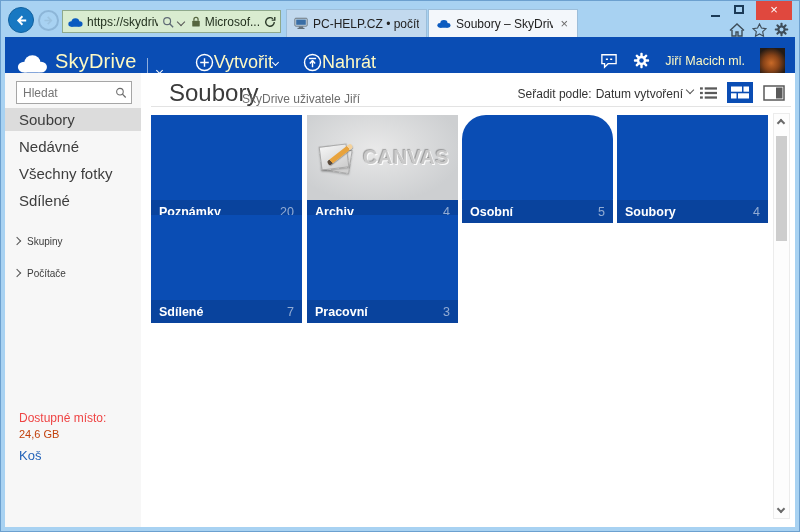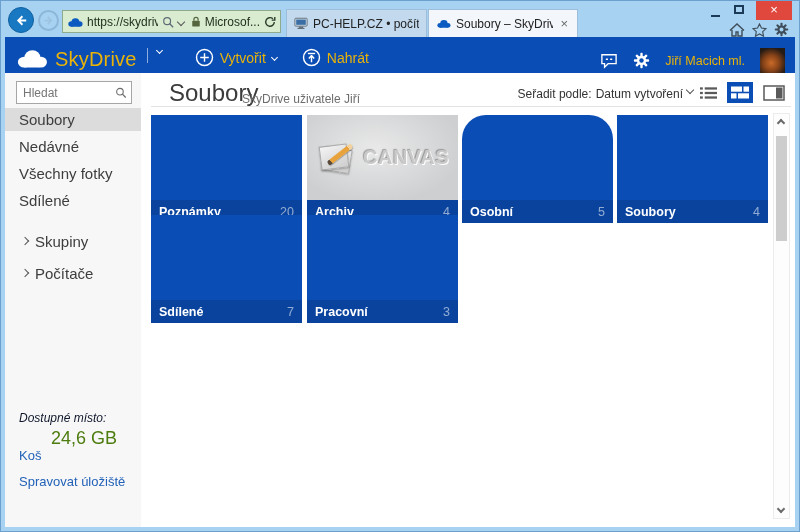--- a/index.html
+++ b/index.html
@@ -39,42 +39,42 @@
   .chv.down { transform:rotate(45deg); }
   .chv.up { transform:rotate(-135deg); }
   .chv.right { transform:rotate(-45deg); }
   .chv.white { border-color:#fff; width:5px; height:5px; }
   .chv.sb { border-color:#6a6a6a; border-width:2px; }
 
   
   .page { position:absolute; left:4px; top:36px; right:4px; bottom:4px; background:#fff; }
 
   .sky-header { position:absolute; left:0; top:0; right:0; height:36px; background:#0a4db4;
-                display:flex; align-items:flex-start; padding:11px 10px; color:#eab308; }
+                display:flex; align-items:flex-end; padding:0 10px; color:#fef9c3; }
   .logo-text { font-size:20px; font-weight:400; letter-spacing:.2px; margin-left:7px; }
   .hdr-divider { width:1px; height:15px; background:rgba(255,255,255,.55); margin-left:10px; }
-  .hdr-btn { display:flex; align-items:center; gap:6px; font-size:14px; }
+  .hdr-btn { display:flex; align-items:center; font-size:18px; }
   .header-right { margin-left:auto; display:flex; align-items:center; gap:15px; }
   .user-name { font-size:12.5px; }
   .avatar { width:25px; height:25px; background:radial-gradient(circle at 45% 60%, #c96a28 0%, #8a4418 38%, #241b15 75%); }
 
   
   .sidebar { position:absolute; left:0; top:36px; width:136px; bottom:0; background:#f7f7f7; }
   .searchbox { position:absolute; left:11px; top:8px; width:116px; height:23px; background:#fff;
                border:1px solid #a6a6a6; display:flex; align-items:center; padding-right:4px; }
   .searchbox input { border:none; outline:none; background:transparent; width:100%; font-size:12px;
                      padding:0 2px 0 6px; color:#333; font-family:"Liberation Sans", sans-serif; }
   .side-nav { position:absolute; left:0; right:0; top:35px; }
   .nav-item { height:23px; line-height:23px; margin-bottom:4px; padding-left:14px; font-size:15px; color:#3d3d3d; }
   .nav-item.selected { background:#dcdcdc; }
   .side-groups { position:absolute; left:0; right:0; top:155px; }
-  .group-item { height:26px; margin-bottom:6px; display:flex; align-items:center; gap:7px; padding-left:17px;
-                font-size:15px; color:#3d3d3d; }
-  .storage-label { position:absolute; left:14px; top:338px; font-size:12px; color:#0f172a;font-style:italic; }
-  .storage-value { position:absolute; left:14px; top:355px; font-size:18px; color:#4d7c0f;margin-left:32px; }
+  .group-item { height:26px; margin-bottom:6px; display:flex; align-items:center; gap:7px; padding-left:9px;
+                font-size:10px; color:#3d3d3d; }
+  .storage-label { position:absolute; left:14px; top:338px; font-size:12px; color:#ef4444; }
+  .storage-value { position:absolute; left:14px; top:355px; font-size:11px; color:#c2410c; }
   .side-link { position:absolute; left:14px; width:112px; font-size:13px; color:#2262b8; line-height:16px; }
   .lnk0 { top:375px; } .lnk1 { top:401px; } .lnk2 { top:427px; }
 
   
   .content { position:absolute; left:136px; top:36px; right:0; bottom:0; background:#fff; }
   .page-title { position:absolute; left:28px; top:6px; font-size:24px; font-weight:400; color:#3b3b3b; }
   .page-subtitle { position:absolute; left:101px; top:19px; font-size:12px; color:#6d6d6d; }
   .sort { position:absolute; right:102px; top:14px; font-size:12px; color:#333; display:flex; align-items:flex-start; gap:4px; }
   .view-icons { position:absolute; right:10px; top:9px; display:flex; align-items:center; gap:10px; }
   .content-divider { position:absolute; top:33px; left:10px; right:4px; height:1px; background:#e3e3e3; }
@@ -276,21 +276,20 @@
         </div>
         <div class="group-item">
           <span class="chv right"></span>
           <span>Počítače</span>
         </div>
       </div>
 
       <div class="storage-label">Dostupné místo:</div>
       <div class="storage-value">24,6 GB</div>
       <a class="side-link lnk0">Koš</a>
-      <a class="side-link lnk1">Spravovat úložiště</a>
     </div>
 
     <div class="content">
       <div class="page-title">Soubory</div>
       <div class="page-subtitle">SkyDrive uživatele Jiří</div>
 
       <div class="sort">
         <span>Seřadit podle:</span>
         <span>Datum vytvoření</span>
         <span class="chv down"></span>

